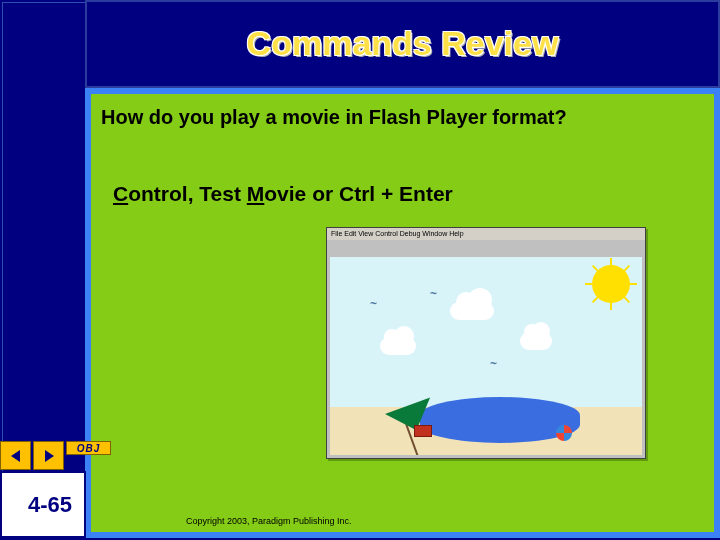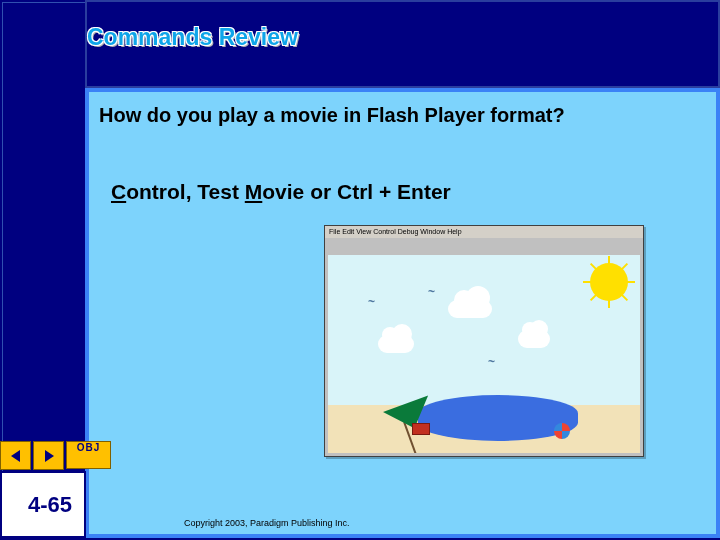--- a/index.html
+++ b/index.html
@@ -22,38 +22,39 @@
     top: 0px;
     width: 635px;
     height: 88px;
     background: #000080;
     border: 2px solid #2a3d9e;
   }
   .header-title {
     position: absolute;
     left: 0; right: 0;
     top: 22px;
-    font-size: 23px;
-    font-weight: bold;
-    color: #0ea5e9;
+    text-align: center;
+    font-size: 34px;
+    font-weight: bold;
+    color: #fde047;
     text-shadow:
       -1px -1px 0 #fff,
        1px -1px 0 #fff,
       -1px  1px 0 #fff,
        1px  1px 0 #fff,
        2px  2px 0 #b0b0b0;
   }
   .content-box {
     position: absolute;
     left: 85px;
     top: 88px;
     width: 635px;
     height: 450px;
-    background: #7dd3fc;
-    border: 4px solid #3b82f6;
+    background: #84cc16;
+    border: 6px solid #3b82f6;
   }
   .question {
     position: absolute;
     left: 10px;
     top: 12px;
     font-size: 20px;
     font-weight: bold;
     color: #000;
   }
   .answer {
@@ -208,29 +209,31 @@
     background: #ffc000;
     border: 1px solid #806000;
     display: flex;
     align-items: center;
     justify-content: center;
     margin-right: 2px;
   }
   .nav-btn svg { display: block; }
   .obj-btn {
     width: 45px;
-    height: 28px;
+    height: 14px;
     background: #ffc000;
     border: 1px solid #806000;
     display: flex;
+    align-items: center;
     justify-content: center;
     font-size: 10px;
     font-weight: bold;
     color: #000080;
     letter-spacing: 1px;
+    font-style: italic;
   }
   .footer-box {
     position: absolute;
     left: 0;
     top: 471px;
     width: 86px;
     height: 67px;
     background: #fff;
     border: 2px solid #000080;
     display: flex;

